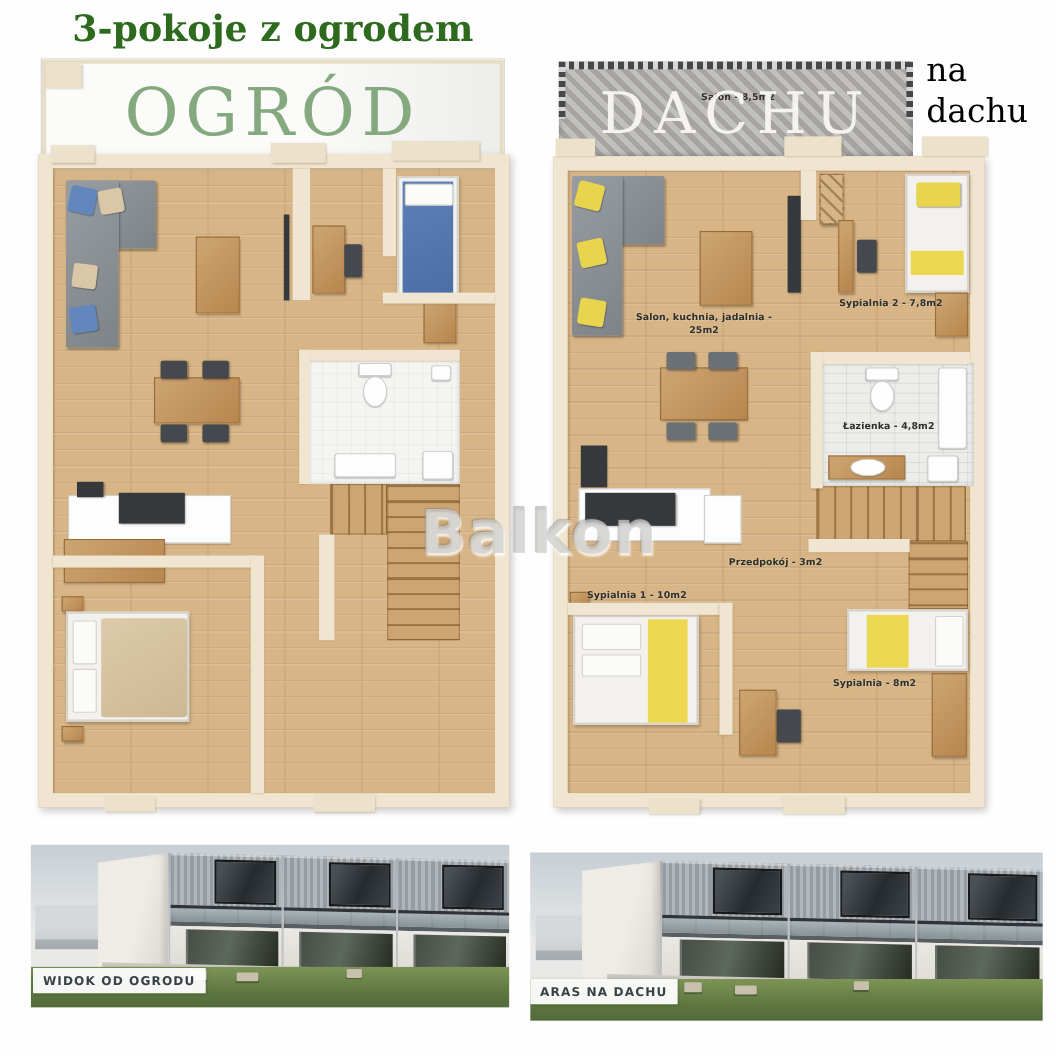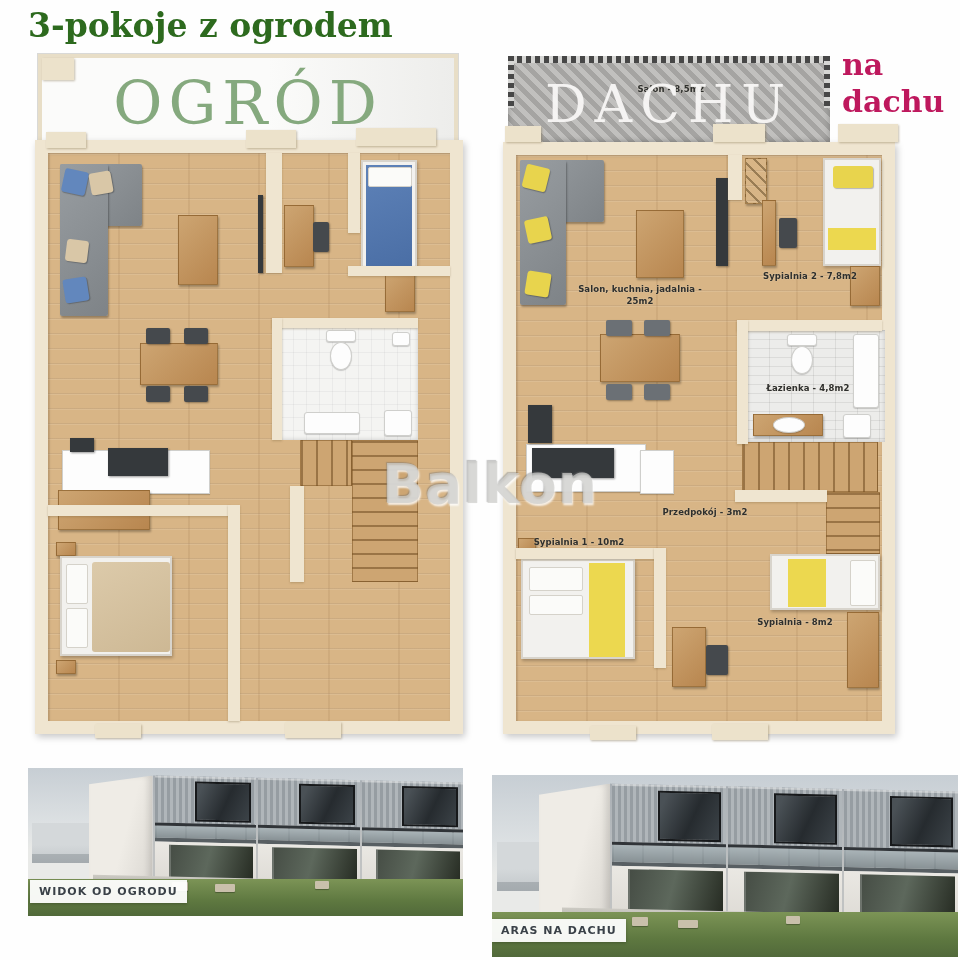--- a/index.html
+++ b/index.html
@@ -1,22 +1,22 @@
 <!DOCTYPE html>
 <html><head>
 <meta charset="utf-8">
 <style>
 *{margin:0;padding:0;box-sizing:border-box}
 body{background:#fff;font-family:"DejaVu Sans",sans-serif}
 #canvas{position:relative;width:960px;height:960px;background:#fefefe;overflow:hidden}
 
-.plan-title{position:absolute;text-align:left;font-family:"DejaVu Serif",serif;font-weight:600}
+.plan-title{position:absolute;text-align:center;font-family:"DejaVu Serif",serif;font-weight:600}
 #left-title{left:28px;top:6px;width:440px;font-size:33px;color:#2d6a1e}
 #right-title{left:492px;top:4px;width:378px;font-size:33px;color:#3e13d0}
-#right-subtitle{position:absolute;left:842px;top:46px;width:116px;font-family:"DejaVu Serif",serif;font-size:30px;font-weight:700;color:#be185d;line-height:37px}
+#right-subtitle{position:absolute;left:842px;top:46px;width:116px;font-family:"DejaVu Serif",serif;font-size:30px;font-weight:400;color:#000000;line-height:37px}
 #right-subtitle span{display:block}
 
 #garden{position:absolute;left:38px;top:54px;width:420px;height:94px;background:linear-gradient(90deg,#fbfbfa 55%,#ededeb);border:4px solid #e8dec7;box-shadow:0 0 0 1px #d9d9d7}
 #garden-label{width:100%;text-align:center;font-family:"DejaVu Serif",serif;font-size:60px;letter-spacing:6px;color:#85a97e;padding-top:10px}
 #balcony{position:absolute;left:508px;top:56px;width:322px;height:86px;background-color:#b5b4b2;background-image:repeating-linear-gradient(45deg,rgba(255,255,255,.16) 0 5px,rgba(0,0,0,.09) 5px 10px);box-shadow:inset 0 0 6px rgba(0,0,0,.25)}
 .railing-h{position:absolute;left:0;top:0;width:100%;height:7px;background:repeating-linear-gradient(90deg,#474747 0 5px,#d6d6d4 5px 9px)}
 .railing-v{position:absolute;top:0;width:6px;height:60%;background:repeating-linear-gradient(180deg,#474747 0 5px,#d6d6d4 5px 9px)}
 #balcony-big-label{position:absolute;left:0;top:0;width:100%;text-align:center;font-family:"DejaVu Serif",serif;font-size:52px;letter-spacing:8px;color:rgba(248,247,245,.95);padding-top:18px;z-index:3}
 #balcony-area-label{position:absolute;left:113px;top:27px;width:100px;z-index:2}
 
@@ -270,21 +270,21 @@
       </div>
     </div>
     <div class="terrace"></div>
     <div class="lawn"></div>
     <div class="patio-set" style="left:33%;bottom:17%;width:16px;height:9px"></div>
     <div class="patio-set" style="left:43%;bottom:16%;width:20px;height:8px"></div>
     <div class="patio-set" style="left:66%;bottom:18%;width:14px;height:8px"></div>
     <figcaption class="caption" style="left:2px;bottom:13px">WIDOK OD OGRODU</figcaption>
   </figure>
 
-  <figure class="photo" style="left:492px;top:775px;width:466px;height:182px">
+  <figure class="photo" style="left:482px;top:775px;width:466px;height:153px">
     <div class="far-house"></div>
     <div class="building" style="left:10%">
       <div class="gable"></div>
       <div class="modules">
         <div class="module">
           <div class="m-upper">
               <div class="m-window"></div>
             </div>
           <div class="m-balc"></div>
           <div class="m-lower">

